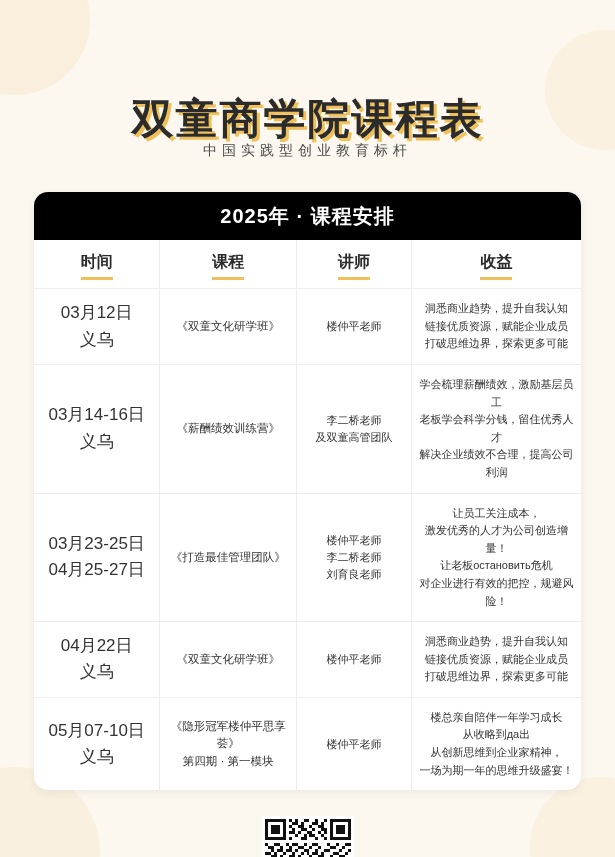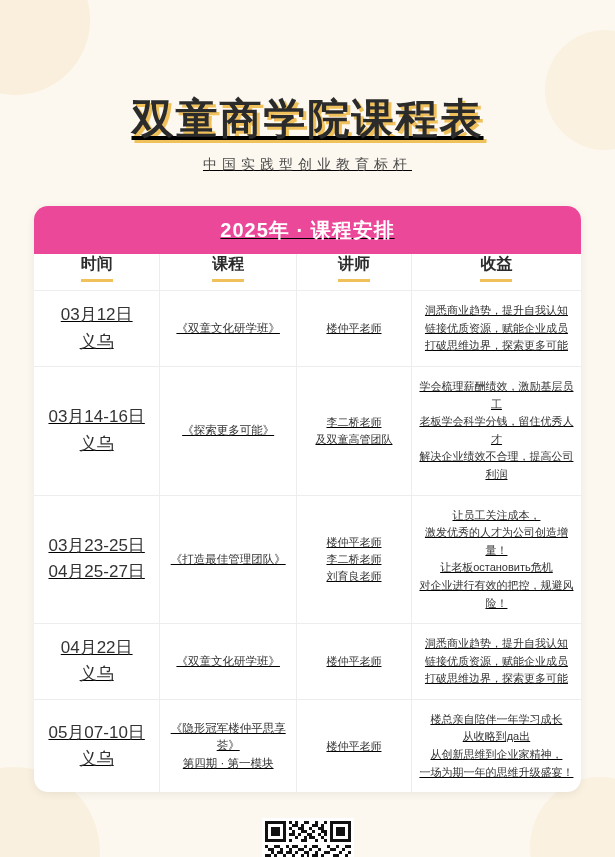--- a/index.html
+++ b/index.html
@@ -28,54 +28,53 @@
   .blob-bl { width: 170px; height: 170px; left: -70px; bottom: -80px; opacity: .45; }
   .blob-br { width: 140px; height: 140px; right: -55px; bottom: -60px; opacity: .4; }
 
   .page {
     position: relative;
     z-index: 2;
     width: 615px;
     height: 857px;
     box-sizing: border-box;
     padding: 0 34px;
-    text-decoration: underline;
   }
 
   
   .header {
     text-align: center;
     padding-top: 96px;
   }
   .main-title {
     font-size: 42px;
     font-weight: bold;
     letter-spacing: 2px;
     color: #2b2b2b;
     text-shadow: 3px 3px 0 #f0c05a;
     line-height: 1.1;
     margin: 0;
   }
   .sub-title {
-    margin-top: 14px;
+    margin-top: 0;
     font-size: 14px;
     letter-spacing: 5px;
     color: #4a4a4a;
   }
 
   
   .card {
     margin-top: 32px;
     background: #ffffff;
     border-radius: 14px;
     box-shadow: 0 2px 10px rgba(0,0,0,0.07);
     overflow: hidden;
   }
   .card-head {
-    background: #ec4899;
+    background: #000000;
     text-align: center;
     padding: 11px 0 10px;
   }
   .card-head-text {
     font-size: 20px;
     font-weight: bold;
     color: #ffffff;
     letter-spacing: 1px;
   }
 
@@ -83,21 +82,21 @@
     width: 100%;
     border-collapse: collapse;
     table-layout: fixed;
   }
   table.schedule col.c-time { width: 23%; }
   table.schedule col.c-course { width: 25%; }
   table.schedule col.c-teacher { width: 21%; }
   table.schedule col.c-benefit { width: 31%; }
 
   table.schedule thead th {
-    padding: 0 4px 8px;
+    padding: 12px 4px 8px;
     font-size: 16px;
     font-weight: bold;
     color: #2b2b2b;
     text-align: center;
     border-right: 1px solid #ececec;
     position: relative;
     border-radius: 21px;
   }
   table.schedule thead th:last-child { border-right: none; }
   table.schedule thead th .u {
@@ -176,21 +175,21 @@
       </thead>
       <tbody id="schedule-body">
           <tr>
             <td class="cell-time">03月12日<br>义乌</td>
             <td class="cell-course">《双童文化研学班》</td>
             <td class="cell-teacher">楼仲平老师</td>
             <td class="cell-benefit">洞悉商业趋势，提升自我认知<br>链接优质资源，赋能企业成员<br>打破思维边界，探索更多可能</td>
           </tr>
           <tr>
             <td class="cell-time">03月14-16日<br>义乌</td>
-            <td class="cell-course">《探索更多可能》</td>
+            <td class="cell-course">《薪酬绩效训练营》</td>
             <td class="cell-teacher">李二桥老师<br>及双童高管团队</td>
             <td class="cell-benefit">学会梳理薪酬绩效，激励基层员工<br>老板学会科学分钱，留住优秀人才<br>解决企业绩效不合理，提高公司利润</td>
           </tr>
           <tr>
             <td class="cell-time">03月23-25日<br>04月25-27日</td>
             <td class="cell-course">《打造最佳管理团队》</td>
             <td class="cell-teacher">楼仲平老师<br>李二桥老师<br>刘育良老师</td>
             <td class="cell-benefit">让员工关注成本，<br>激发优秀的人才为公司创造增量！<br>让老板остановить危机<br>对企业进行有效的把控，规避风险！</td>
           </tr>
           <tr>

